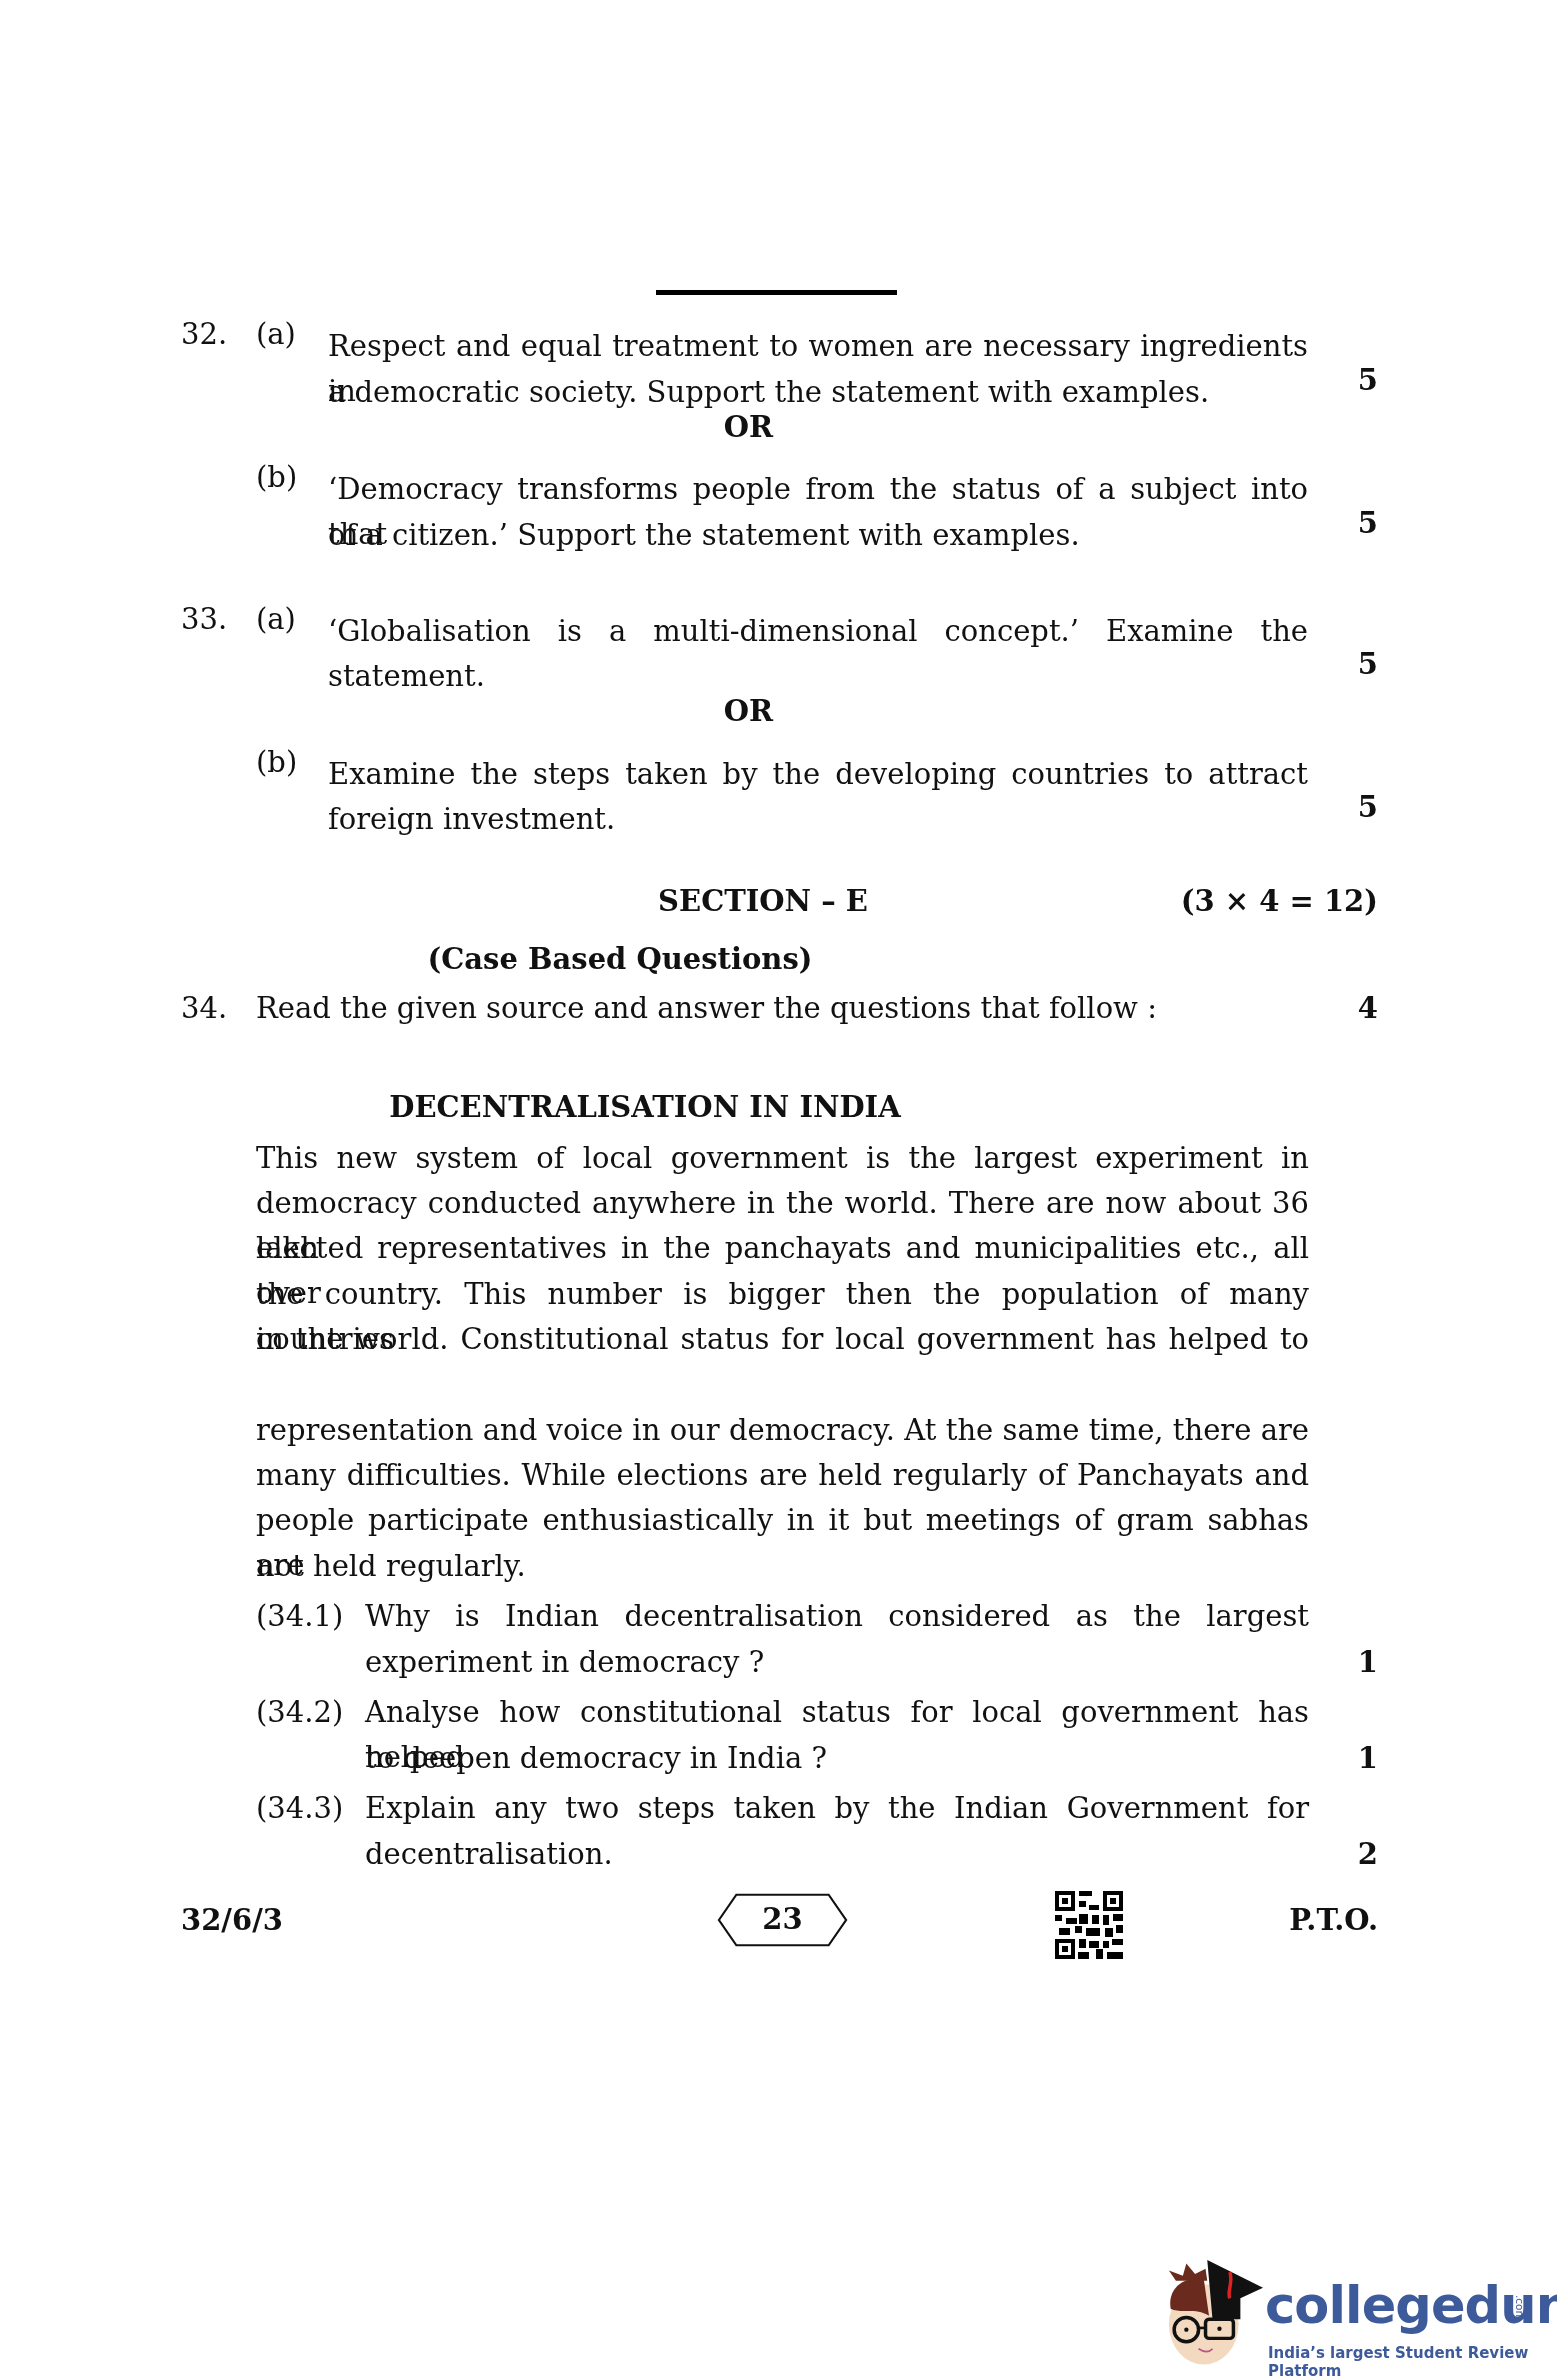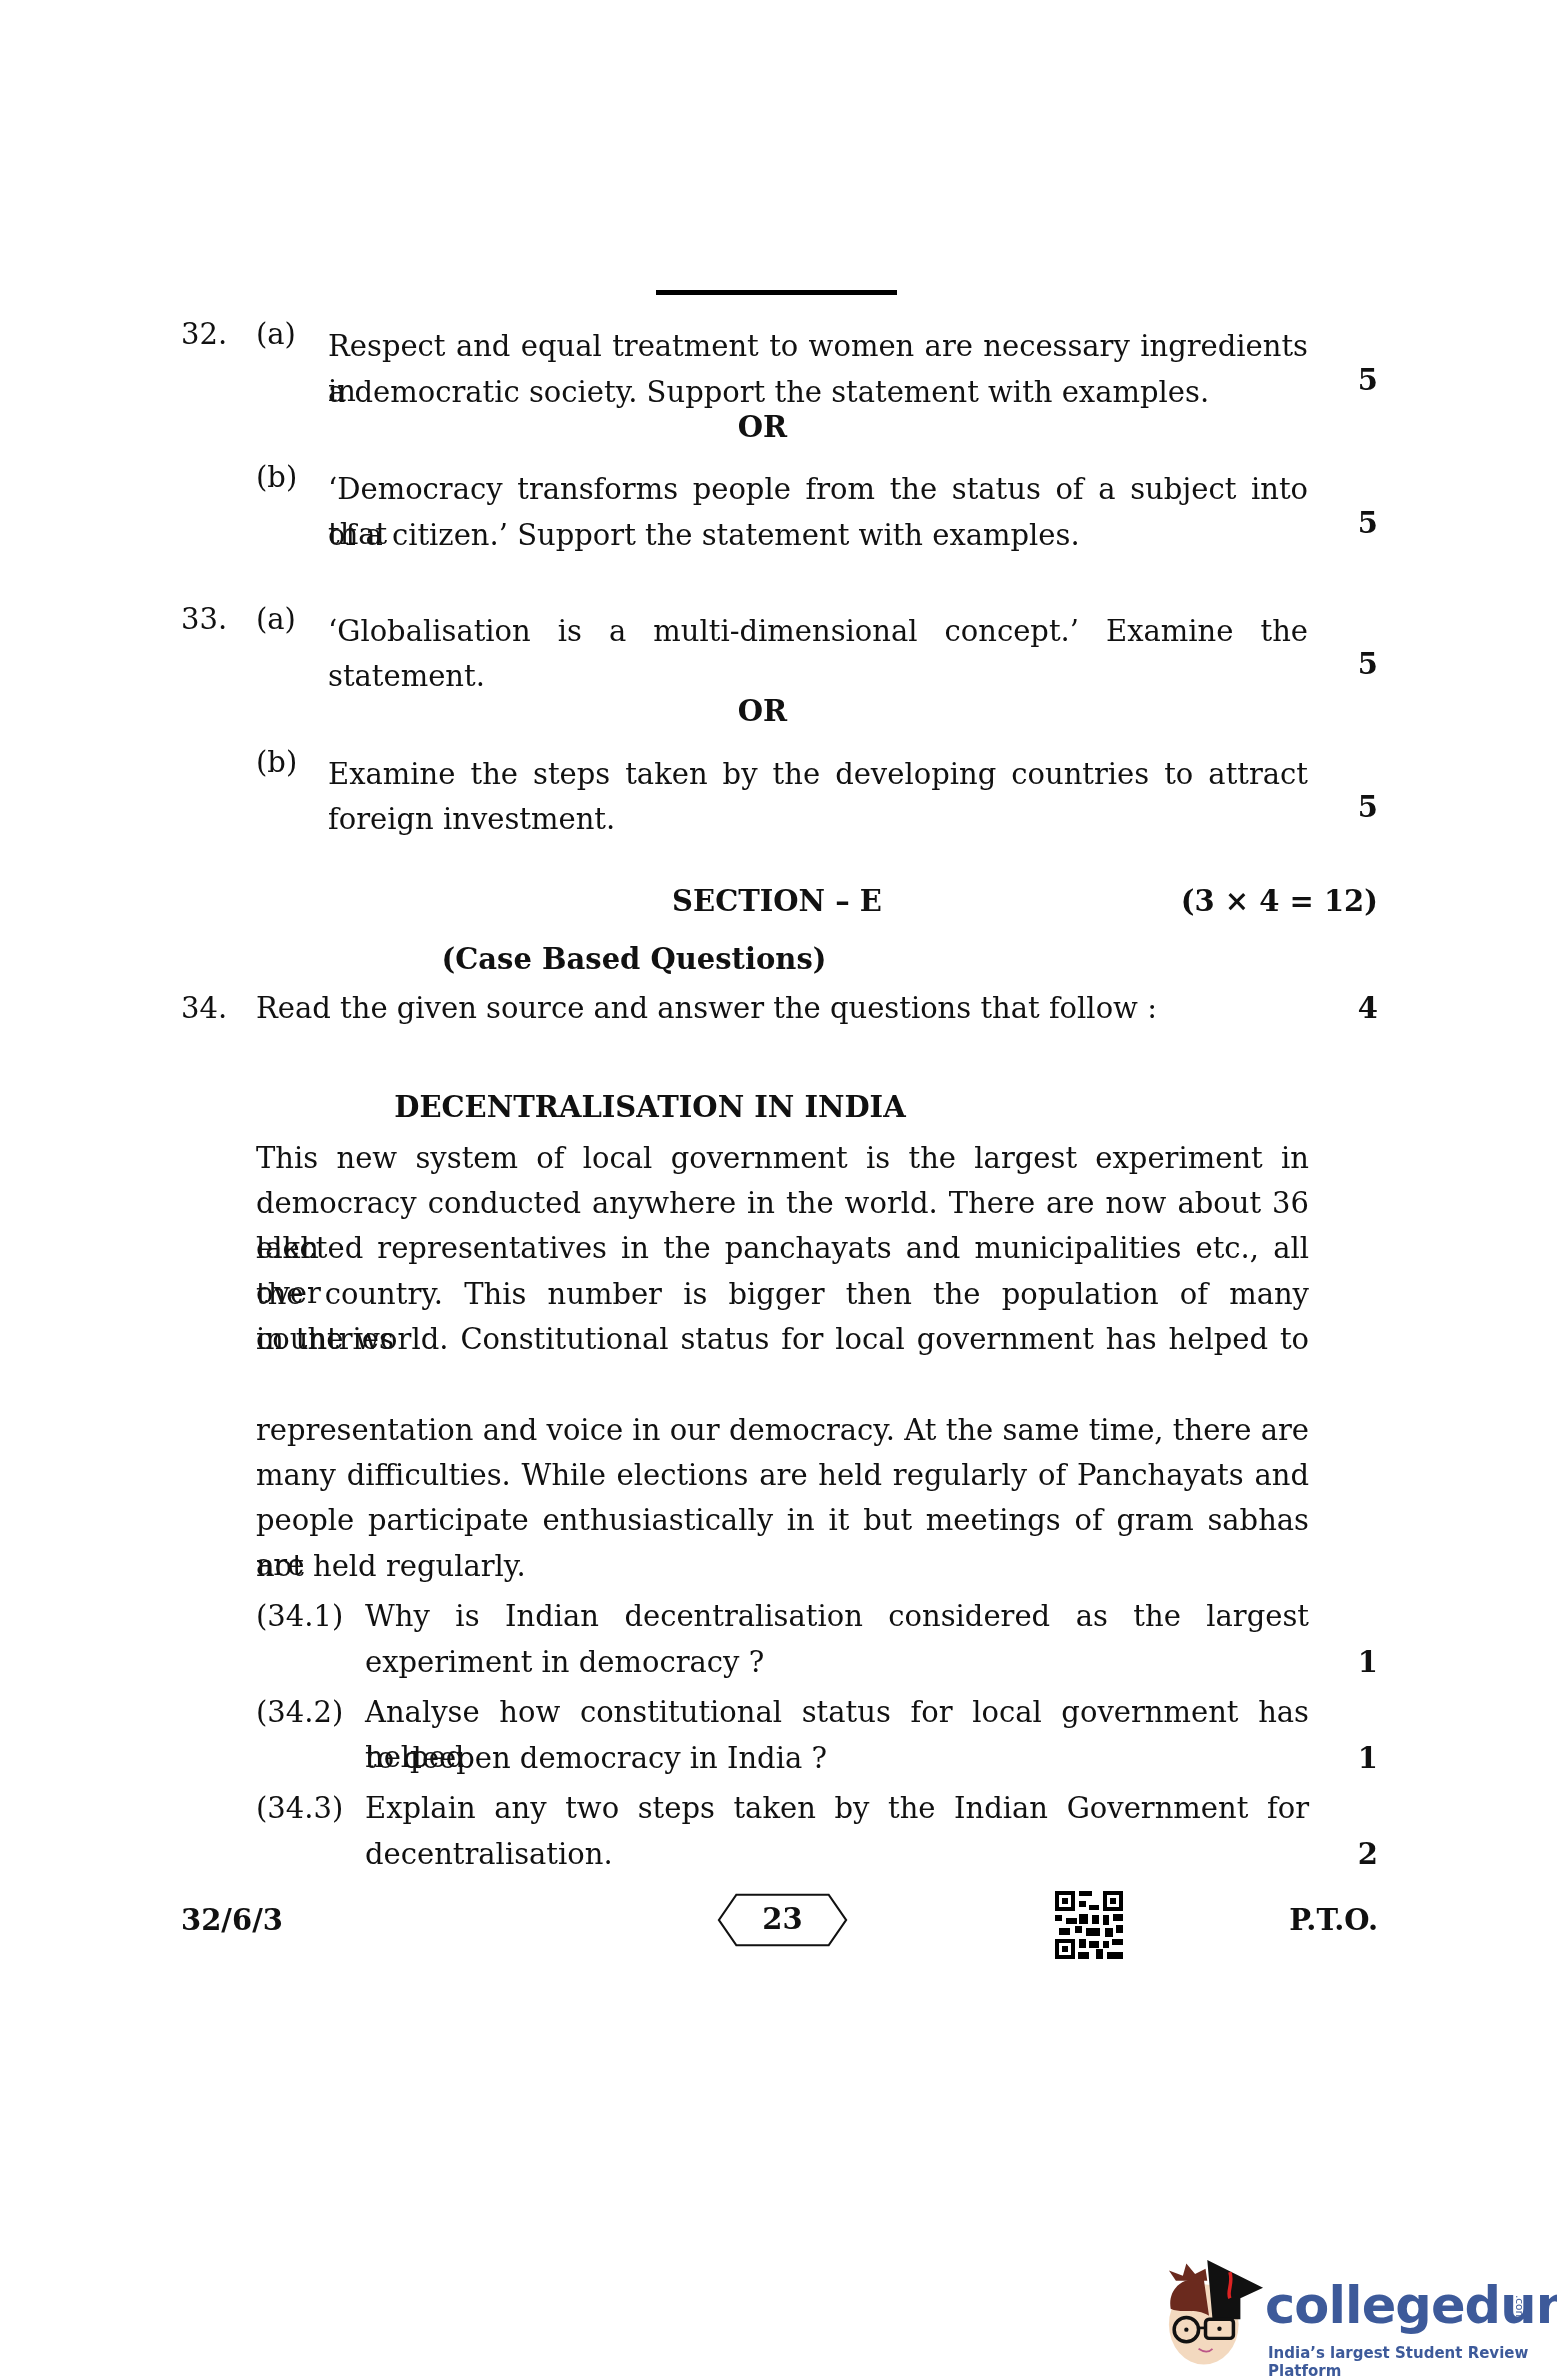--- a/index.html
+++ b/index.html
@@ -10,21 +10,21 @@
   .b { font-weight: bold; text-align: right; }
   .just { text-align: justify; text-align-last: justify; white-space: normal; }
   .topbar { position: absolute; left: 656px; top: 290px; width: 241px; height: 5.2px; background: #000; }
   .qnum { left: 181px; }
   .sub  { left: 256px; }
   .body { left: 328px; width: 980px; margin-top: 12px; }
   .mark { right: 180px; text-align: right; }
   .passage { left: 256px; width: 1053px; }
   .sq-label { left: 256px; }
   .sq-body { left: 365px; width: 944px; }
-  .center { text-align: center; margin-left: 14px; }
+  .center { text-align: center; }
   .hex { position: absolute; left: 717px; top: 1893px; width: 131px; height: 54px; }
   .hex svg { position: absolute; left: 0; top: 0; }
   .hex span { position: absolute; left: 0; top: 4.4px; width: 131px; text-align: center; font-weight: bold; font-size: 29px; line-height: 45px; }
   .qr { position: absolute; left: 1054px; top: 1891px; width: 70px; height: 68px; }
   .logo { position: absolute; left: 1160px; top: 2246px; width: 384px; height: 122px; }
   .logo .word { position: absolute; left: 105px; top: 30px; font-family: "DejaVu Sans", sans-serif; font-size: 51px; font-weight: bold; color: #3d5a9a; letter-spacing: -0.9px; }
   .logo .dotcom { position: absolute; left: 366px; top: 49px; font-family: "DejaVu Sans", sans-serif; font-size: 10.5px; color: #3d5a9a; transform: rotate(90deg); transform-origin: left top; }
   .logo .tag { position: absolute; left: 108px; top: 98px; font-family: "DejaVu Sans", sans-serif; font-size: 15px; font-weight: bold; color: #3d5a9a; }
 </style>
 </head>
@@ -57,21 +57,21 @@
   <div class="t mark b" style="top:785px">5</div>
 
   <div class="t b center" style="top:879px;left:0;width:1526px">SECTION – E</div>
   <div class="t b mark" style="top:879px">(3 × 4 = 12)</div>
   <div class="t b center" style="top:937px;left:0;width:1240px">(Case Based Questions)</div>
 
   <div class="t qnum" style="top:986px">34.</div>
   <div class="t" style="top:986px;left:256px">Read the given source and answer the questions that follow :</div>
   <div class="t mark b" style="top:986px">4</div>
 
-  <div class="t b center" style="top:1085px;left:4px;width:1264px">DECENTRALISATION IN INDIA</div>
+  <div class="t b center" style="top:1085px;left:13px;width:1264px">DECENTRALISATION IN INDIA</div>
 
   <div class="t passage just" style="top:1136px">This new system of local government is the largest experiment in</div>
   <div class="t passage just" style="top:1181px">democracy conducted anywhere in the world. There are now about 36 lakh</div>
   <div class="t passage just" style="top:1226px">elected representatives in the panchayats and municipalities etc., all over</div>
   <div class="t passage just" style="top:1272px">the country. This number is bigger then the population of many countries</div>
   <div class="t passage just" style="top:1317px">in the world. Constitutional status for local government has helped to</div>
   <div class="t passage just" style="top:1408px">representation and voice in our democracy. At the same time, there are</div>
   <div class="t passage just" style="top:1453px">many difficulties. While elections are held regularly of Panchayats and</div>
   <div class="t passage just" style="top:1498px">people participate enthusiastically in it but meetings of gram sabhas are</div>
   <div class="t passage" style="top:1544px">not held regularly.</div>

